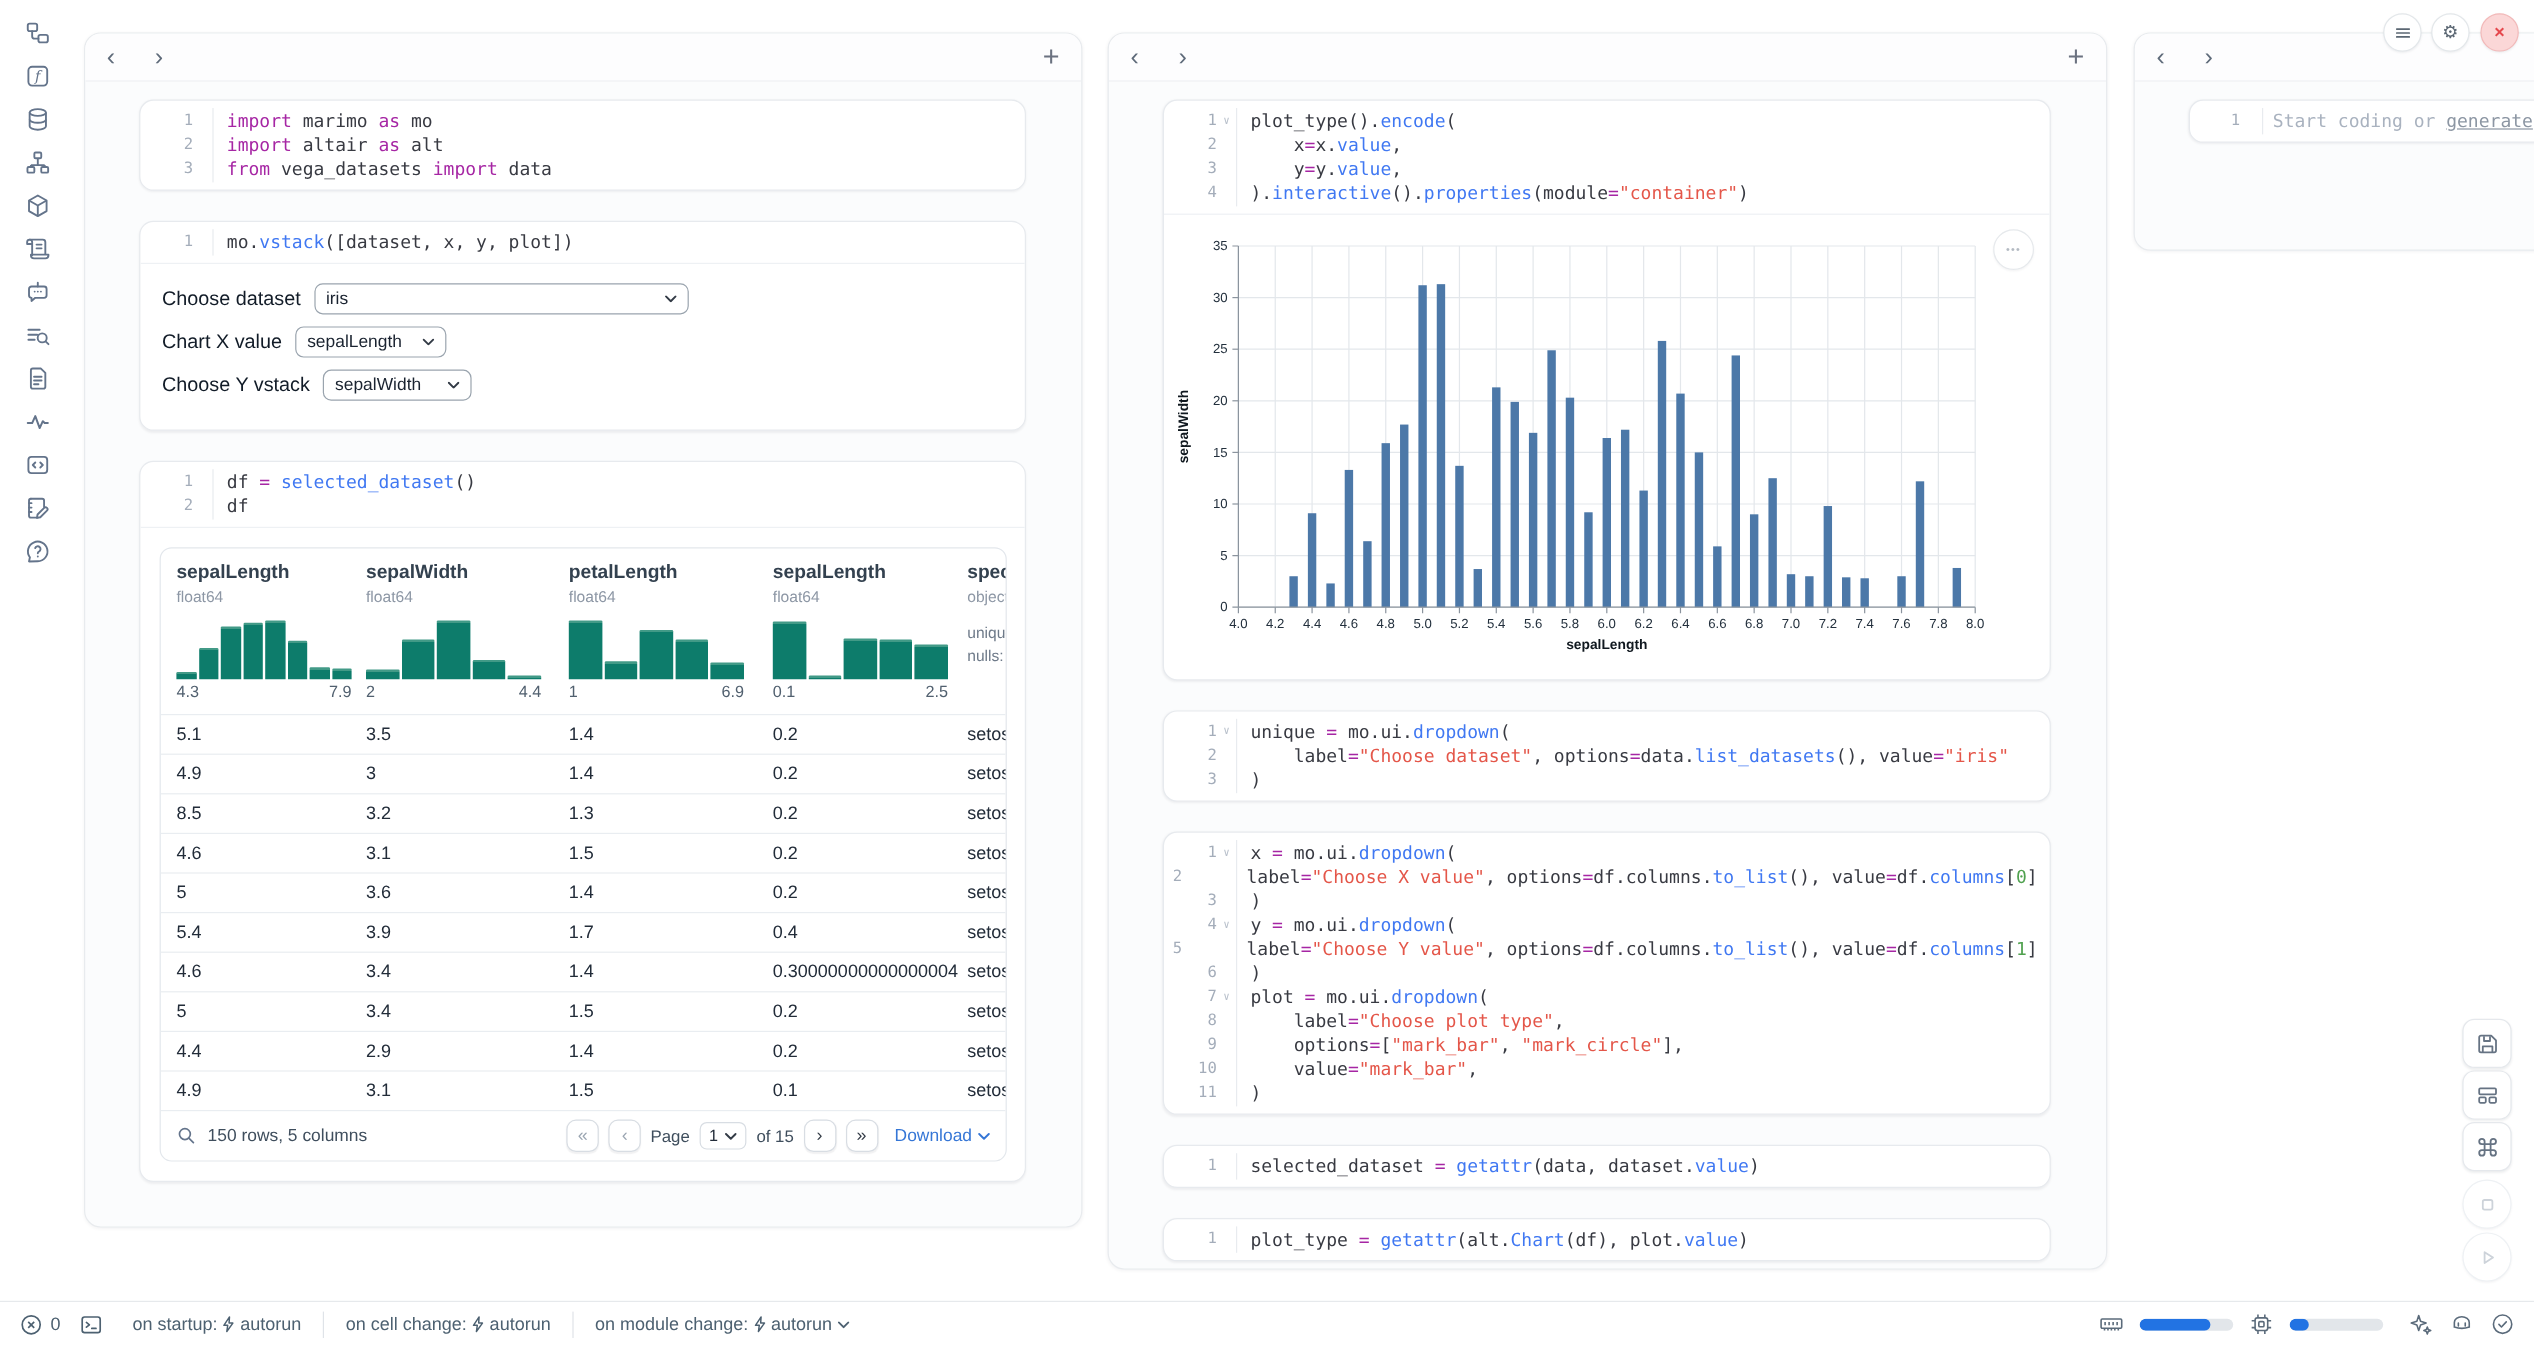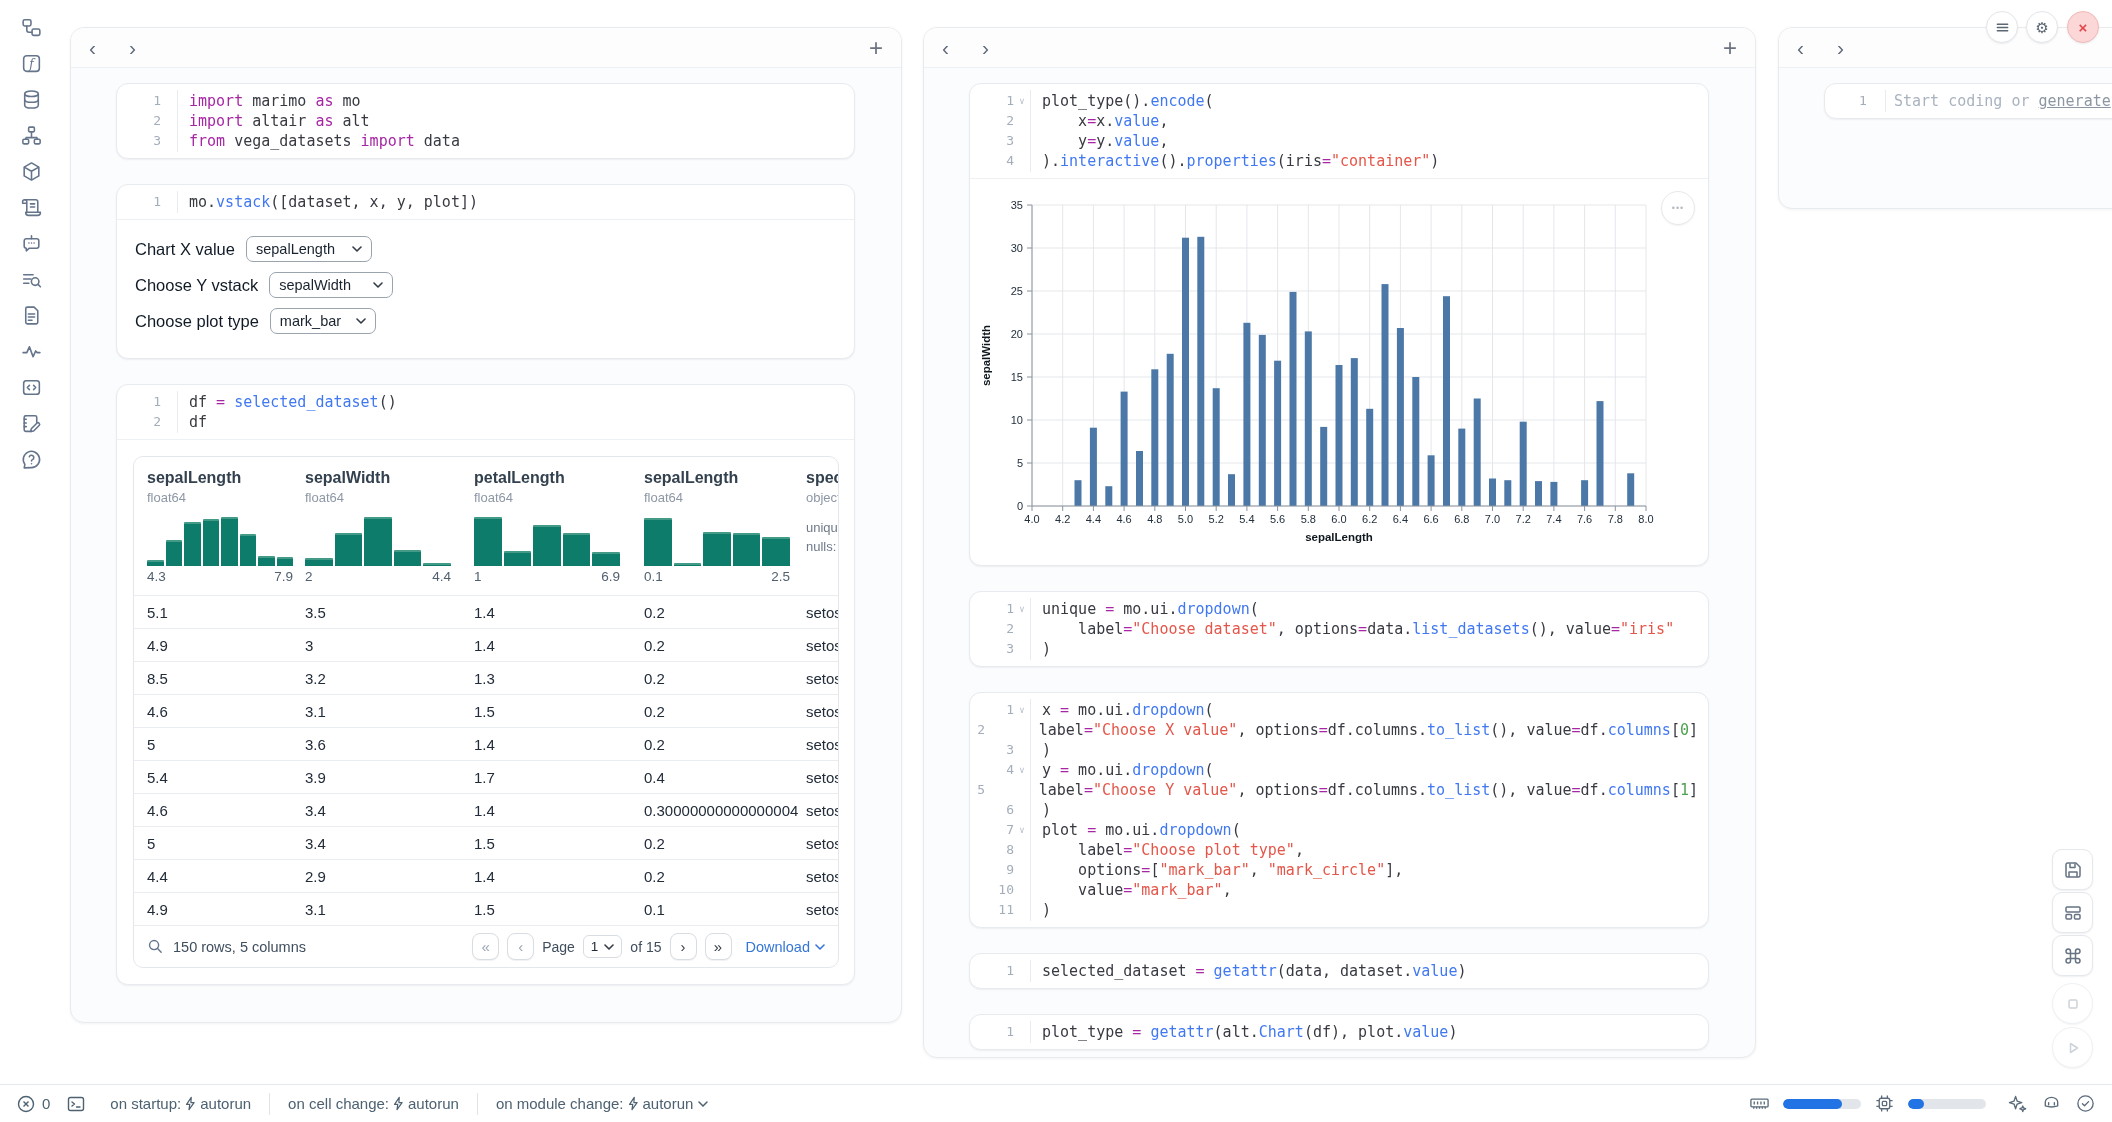--- a/index.html
+++ b/index.html
@@ -235,41 +235,41 @@
     <div class="cell mb">
       <div class="code">
           <div class="cl">
             <span class="ln">1</span>
             <span class="fold"></span>
             <span class="src"><span class="tok-t">mo.</span><span class="tok-f">vstack</span><span class="tok-t">([dataset, x, y, plot])</span></span>
           </div>
         </div>
       <div class="out ctrls" id="controls">
           <div class="ctrl">
+            <span class="clabel">Choose dataset</span>
+            <span class="select" style="width:312px">
+              <span>iris</span>
+              <svg width="10" height="6" viewBox="0 0 10 6">
+                <path d="M1 1 5 5 9 1" fill="none" stroke="#333b46" stroke-width="1.6" stroke-linecap="round" stroke-linejoin="round"></path>
+              </svg>
+            </span>
+          </div>
+          <div class="ctrl">
             <span class="clabel">Chart X value</span>
             <span class="select" style="width:126px">
               <span>sepalLength</span>
               <svg width="10" height="6" viewBox="0 0 10 6">
                 <path d="M1 1 5 5 9 1" fill="none" stroke="#333b46" stroke-width="1.6" stroke-linecap="round" stroke-linejoin="round"></path>
               </svg>
             </span>
           </div>
           <div class="ctrl">
             <span class="clabel">Choose Y vstack</span>
             <span class="select" style="width:124px">
               <span>sepalWidth</span>
-              <svg width="10" height="6" viewBox="0 0 10 6">
-                <path d="M1 1 5 5 9 1" fill="none" stroke="#333b46" stroke-width="1.6" stroke-linecap="round" stroke-linejoin="round"></path>
-              </svg>
-            </span>
-          </div>
-          <div class="ctrl">
-            <span class="clabel">Choose plot type</span>
-            <span class="select" style="width:106px">
-              <span>mark_bar</span>
               <svg width="10" height="6" viewBox="0 0 10 6">
                 <path d="M1 1 5 5 9 1" fill="none" stroke="#333b46" stroke-width="1.6" stroke-linecap="round" stroke-linejoin="round"></path>
               </svg>
             </span>
           </div>
         </div>
     </div>
     <div class="cell">
       <div class="code">
           <div class="cl">
@@ -477,21 +477,21 @@
             <span class="src"><span class="tok-t">    x</span><span class="tok-o">=</span><span class="tok-t">x.</span><span class="tok-f">value</span><span class="tok-t">,</span></span>
           </div>
           <div class="cl">
             <span class="ln">3</span>
             <span class="fold"></span>
             <span class="src"><span class="tok-t">    y</span><span class="tok-o">=</span><span class="tok-t">y.</span><span class="tok-f">value</span><span class="tok-t">,</span></span>
           </div>
           <div class="cl">
             <span class="ln">4</span>
             <span class="fold"></span>
-            <span class="src"><span class="tok-t">).</span><span class="tok-f">interactive</span><span class="tok-t">().</span><span class="tok-f">properties</span><span class="tok-t">(iris</span><span class="tok-o">=</span><span class="tok-s">"container"</span><span class="tok-t">)</span></span>
+            <span class="src"><span class="tok-t">).</span><span class="tok-f">interactive</span><span class="tok-t">().</span><span class="tok-f">properties</span><span class="tok-t">(module</span><span class="tok-o">=</span><span class="tok-s">"container"</span><span class="tok-t">)</span></span>
           </div>
         </div>
       <div class="out chartout">
         <svg id="chart" width="737" height="376">
             <line x1="62.0" y1="24" x2="62.0" y2="325" stroke="#e3e7eb" stroke-width="1"></line>
             <line x1="92.7" y1="24" x2="92.7" y2="325" stroke="#e3e7eb" stroke-width="1"></line>
             <line x1="123.4" y1="24" x2="123.4" y2="325" stroke="#e3e7eb" stroke-width="1"></line>
             <line x1="154.1" y1="24" x2="154.1" y2="325" stroke="#e3e7eb" stroke-width="1"></line>
             <line x1="184.8" y1="24" x2="184.8" y2="325" stroke="#e3e7eb" stroke-width="1"></line>
             <line x1="215.5" y1="24" x2="215.5" y2="325" stroke="#e3e7eb" stroke-width="1"></line>

